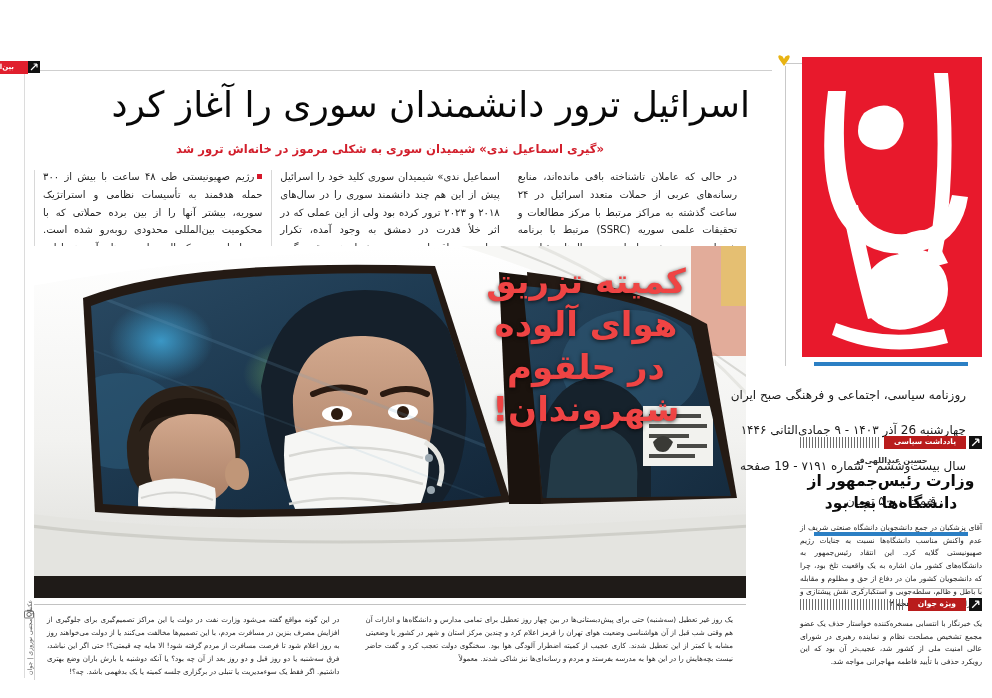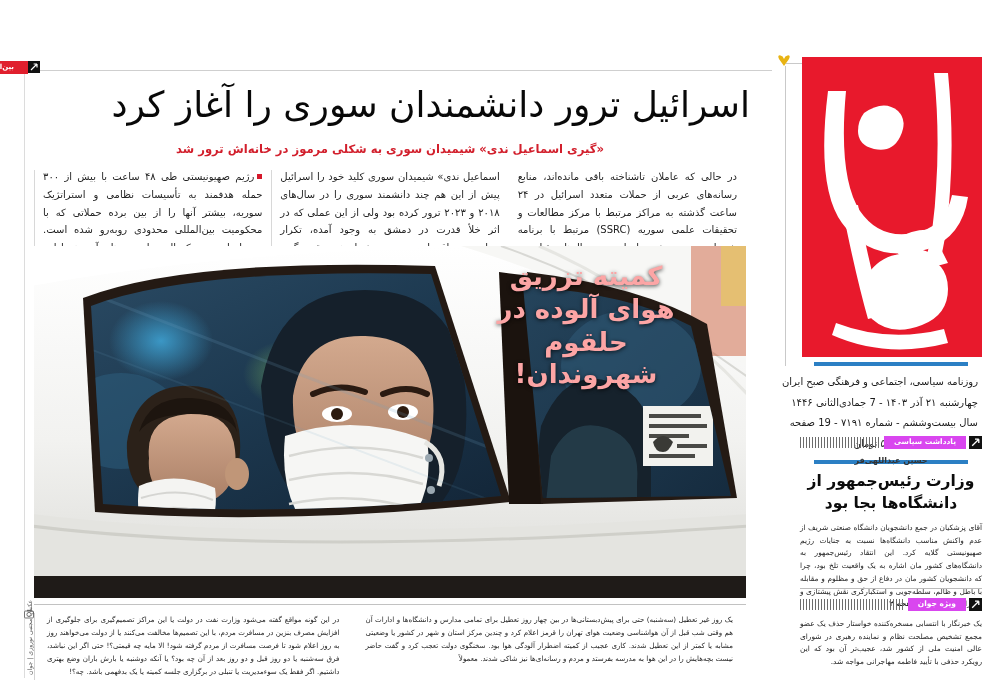--- a/index.html
+++ b/index.html
@@ -37,40 +37,40 @@
   .logo-svg{width:100%;height:100%;display:block;}
 
   .mast-bar{
     height:4px;background:#2b7fc4;margin:0 14px;
   }
   .mast-info{
     position:absolute;top:362px;right:10px;width:182px;
     text-align:center;
   }
   .mast-info p{
-    margin:4px;padding:1px 0;
-    font-size:10px;line-height:1.45;color:#1a1a1a;
+    margin:16px;padding:1px 0;
+    font-size:12px;line-height:1.45;color:#1a1a1a;
     font-family:"DejaVu Sans", sans-serif;
     white-space:nowrap;
   }
   .mast-info .infotext{padding:4px 0 4px;}
 
   
   .rc-article{position:absolute;right:10px;width:182px;}
   .badge-row{
     display:flex;align-items:center;gap:3px;direction:rtl;
     height:13px;margin-bottom:7px;
   }
   .badge-square{
     width:13px;height:13px;background:#111;
     position:relative;flex:0 0 auto;
   }
   .badge-square svg{display:block;width:13px;height:13px;}
   .badge-red{
-    background:#d946ef;color:#fff;font-size:7.5px;
+    background:#b91c1c;color:#fff;font-size:7.5px;
     padding:2px 10px 3px;line-height:1;letter-spacing:.2px;
     white-space:nowrap;flex:0 0 auto;font-weight:bold;
   }
   .badge-hatch{
     flex:1 1 auto;height:11px;
     background:repeating-linear-gradient(to right,#6c6c6c 0 1px,transparent 1px 3px);
   }
   .rc-author{
     text-align:center;font-size:8px;color:#333;margin:4px 0 5px;
     font-weight:bold;
@@ -143,21 +143,21 @@
 
   
   .photo-wrap{
     position:absolute;top:246px;right:34px;left:34px;height:352px;
     overflow:hidden;background:#1a2330;
   }
   .photo-svg{position:absolute;inset:0;width:100%;height:100%;}
   .photo-overlay{
     position:absolute;top:14px;right:60px;
     text-align:center;
-    font-size:26px;line-height:1.26;font-weight:bold;color:#fca5a5;
+    font-size:34px;line-height:1.26;font-weight:bold;color:#ef4444;
     text-shadow:0 1px 4px rgba(0,0,0,.75);
     letter-spacing:-.5px;
     width:200px;
   }
   .photo-credit{
     position:absolute;top:600px;left:26px;
     writing-mode:vertical-rl;
     transform:rotate(180deg);
     font-size:6.2px;color:#555;letter-spacing:.3px;
     white-space:nowrap;
@@ -421,21 +421,21 @@
 
           <path d="M34 266 q52 20 108 6 l4 14 q-62 16 -116 -8 Z"></path>
         </g>
       </svg>
     </div>
 
     <div class="mast-info">
       <div class="mast-bar"></div>
       <div class="infotext">
         <p>روزنامه سیاسی، اجتماعی و فرهنگی صبح ایران</p>
-        <p>چهارشنبه ۲۱ آذر ۱۴۰۳ - 7 جمادی‌الثانی ۱۴۴۶</p>
+        <p>چهارشنبه 26 آذر ۱۴۰۳ - ۹ جمادی‌الثانی ۱۴۴۶</p>
         <p>سال بیست‌وششم - شماره ۷۱۹۱ - 19 صفحه</p>
         <p>قیمت ۵۰۰۰ تومان</p>
       </div>
       <div class="mast-bar"></div>
     </div>
 
     <div class="rc-article" style="top:436px;">
       <div class="badge-row">
         <span class="badge-square">
           <svg viewBox="0 0 13 13" aria-hidden="true">

